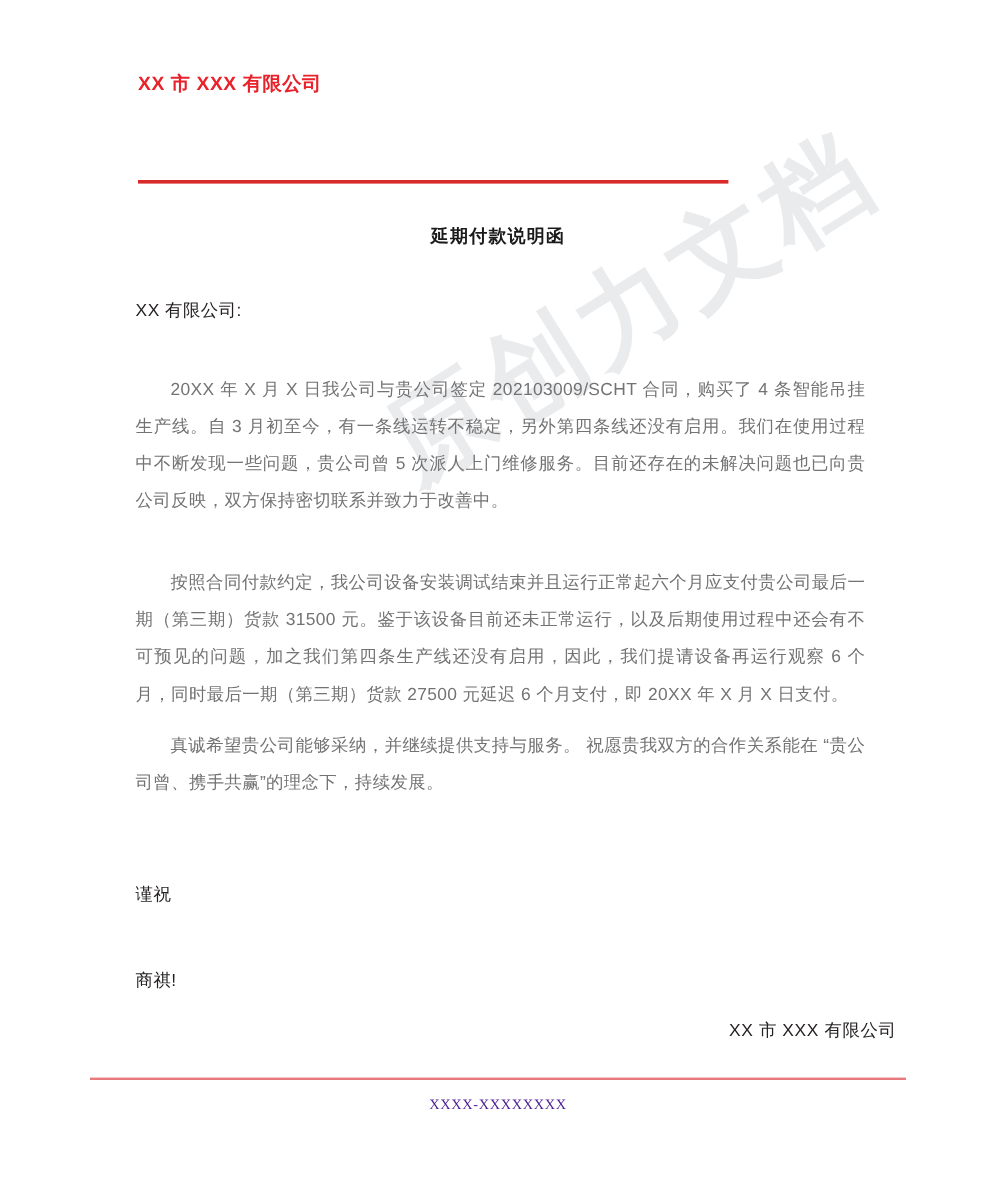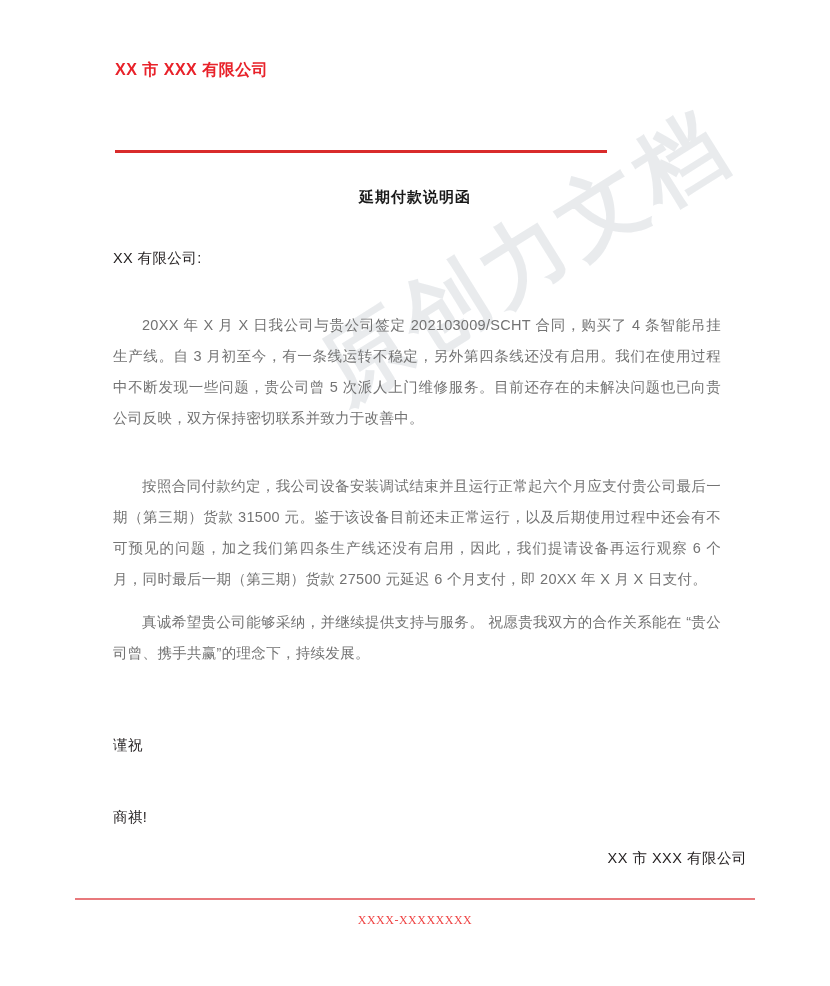--- a/index.html
+++ b/index.html
@@ -142,21 +142,21 @@
     background: #e8797c;
   }
 
   .footer-text {
     position: absolute;
     left: 0;
     top: 913px;
     width: 830px;
     text-align: center;
     font-size: 12px;
-    color: #ef4444;
+    color: #4c1d95;
     font-family: "Liberation Serif", "DejaVu Serif", serif;
     letter-spacing: 0.5px;
   }
 </style>
 </head>
 <body>
 
 <div class="page">
 
   <div class="watermark">

